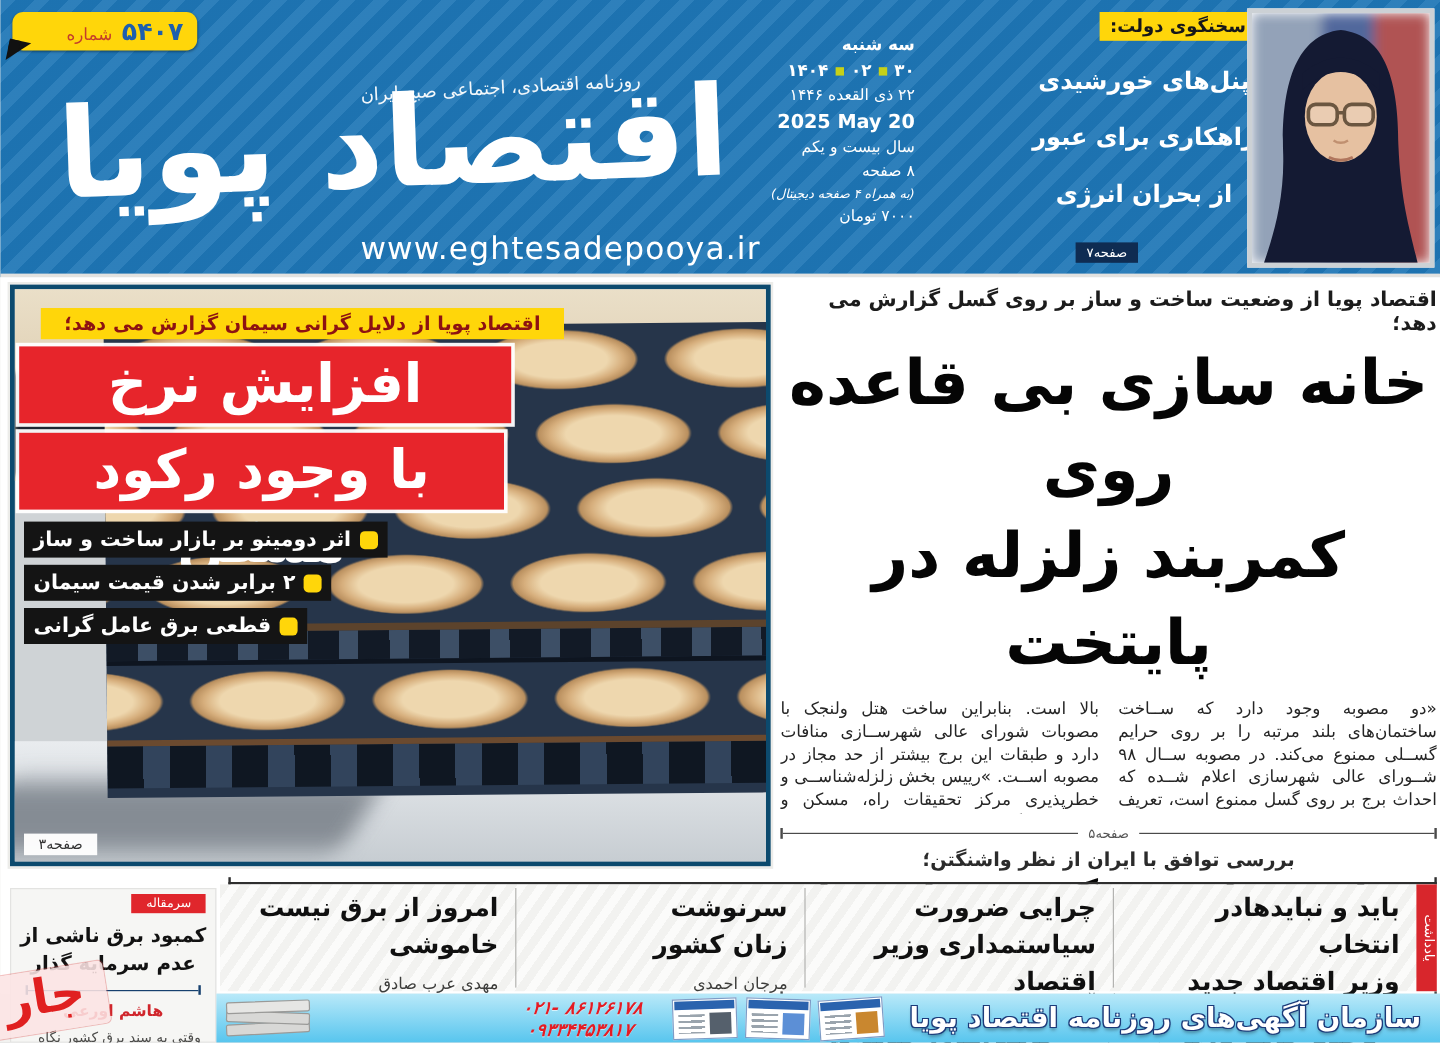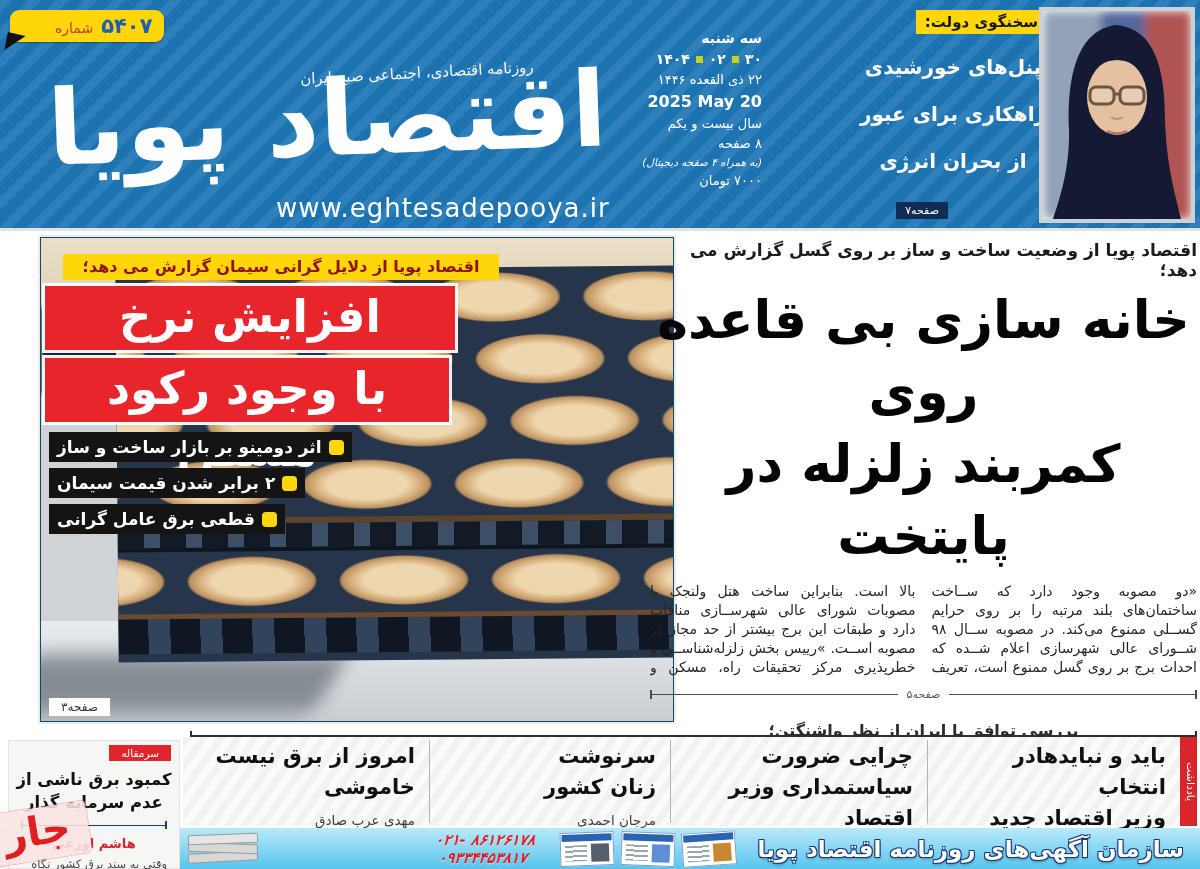--- a/index.html
+++ b/index.html
@@ -18,21 +18,21 @@
     padding:4px 12px; display:flex; gap:8px; align-items:baseline; box-shadow:0 1px 2px rgba(0,0,0,.35); }
   .issue-badge::after { content:""; position:absolute; left:-4px; bottom:-10px;
     border:9px solid transparent; border-top-color:#111; border-left-color:#111; transform:rotate(12deg); }
   .issue-label { color:#c43d2b; font-size:14px; font-weight:normal;margin-left:33px; }
   .issue-number { color:#1d5fae; font-size:21px; font-weight:bold; }
   .logo { position:absolute; left:0px; top:44px; width:655px; height:165px; color:#fff;
     font-size:104px; font-weight:bold; text-align:center; line-height:150px;
     transform:rotate(-2deg); letter-spacing:-2px; white-space:nowrap; }
   .tagline { position:absolute; left:300px; top:64px; color:#fff; font-size:15px;
     transform:rotate(-3deg); opacity:.95; z-index:3; }
-  .site-url { position:absolute; left:276px; top:193px; color:#fff; font-size:26px;
+  .site-url { position:absolute; left:300px; top:193px; color:#fff; font-size:26px;
     letter-spacing:1px; z-index:3; }
   .dates { position:absolute; left:612px; top:30px; width:150px; color:#fff; text-align:right; z-index:3; }
   .dates > div { margin-bottom:5px; }
   .d-weekday { font-size:14px; font-weight:bold; }
   .d-shamsi { display:flex; align-items:center; gap:6px; font-size:14px; font-weight:bold; }
   .sq { width:7px; height:7px; background:#c6d118; display:inline-block; }
   .d-hijri { font-size:13px; }
   .d-greg { font-size:16px; font-weight:bold; }
   .d-volume, .d-pages, .d-price { font-size:13px; }
   .d-digital { font-size:10.5px;font-style:italic; }
@@ -45,21 +45,21 @@
     font-size:11px; padding:2px 9px; z-index:3; }
   .portrait { position:absolute; right:5px; top:7px; width:156px; height:216px;
     border:4px solid #ccd1d5; background:#fff; z-index:3; }
   .portrait svg { display:block; width:100%; height:100%; }
 
   
   .main-bg { position:absolute; left:0; top:231px; width:1200px; height:597px; background:#fff; }
 
   
   .photo { position:absolute; left:8px; top:237px; width:634px; height:485px;
-    border:1px solid #0c4a6e; outline:2px solid #ecece9; background:#cfd3d6; overflow:hidden;margin-left:32px; }
+    border:4px solid #0c4a6e; outline:2px solid #ecece9; background:#cfd3d6; overflow:hidden; }
   .photo-top { position:absolute; left:0; top:0; width:100%; height:160px;
     background:linear-gradient(#eadfc8, #d5c1a0); }
   .bg-block { position:absolute; left:0; top:70px; width:95px; height:85px; background:#1d2531; filter:blur(2px); }
   .photo-floor { position:absolute; left:0; bottom:0; width:100%; height:100px;
     background:linear-gradient(#e9ecef, #c7cdd2); }
   .floor-shadow { position:absolute; left:-30px; bottom:8px; width:320px; height:58px;
     background:#858c94; filter:blur(10px); transform:skewX(-32deg); }
   .stack { position:absolute; left:76px; top:30px; width:558px; height:392px;
     background:#26354a; transform:rotate(-.5deg); overflow:hidden; }
   .bag-row { height:62px; background-repeat:repeat-x; background-size:152px 62px;
@@ -91,21 +91,21 @@
   .main-col { position:absolute; left:650px; top:240px; width:547px; }
   .m-kicker { font-size:17px; font-weight:bold; color:#1c1c1c; text-align:right; }
   .m-headline { font-size:52px; font-weight:bold; color:#050505; text-align:center;
     line-height:72px; letter-spacing:-1px; margin-top:4px; }
   .m-body { display:flex; gap:16px; margin-top:10px; max-height:96px; overflow:hidden; }
   .m-body p { flex:1; font-size:14px; line-height:19px; color:#252525; text-align:justify; }
   .divider { display:flex; align-items:center; margin:10px 0 4px; }
   .divider .line { flex:1; height:0; border-top:1.5px solid #4a4a4a; }
   .divider .tick { width:2px; height:9px; background:#4a4a4a; }
   .divider .lbl { font-size:11px; color:#555; padding:0 9px; }
-  .i-kicker { text-align:center; font-size:16px; font-weight:bold; color:#2b2b2b; margin-top:20px; }
+  .i-kicker { text-align:center; font-size:16px; font-weight:bold; color:#2b2b2b; margin-top:6px; }
   .i-headline { text-align:center; font-size:33px; font-weight:bold; color:#080808;
     line-height:42px; margin-top:4px; }
   .subrow { display:flex; align-items:stretch; margin-top:10px; }
   .sub { flex:1; text-align:center; }
   .sub-line { font-size:22px; font-weight:bold; color:#0a0a0a; line-height:33px; }
   .vsep { width:1px; background:#9b9b99; margin:4px 6px; }
 
   .long-rule { position:absolute; left:190px; top:731px; width:1007px; height:9px; }
   .long-rule .bar { position:absolute; top:4px; left:0; width:100%; border-top:2px solid #2e2e2e; }
   .long-rule .t { position:absolute; top:0; width:2px; height:9px; background:#2e2e2e; }

